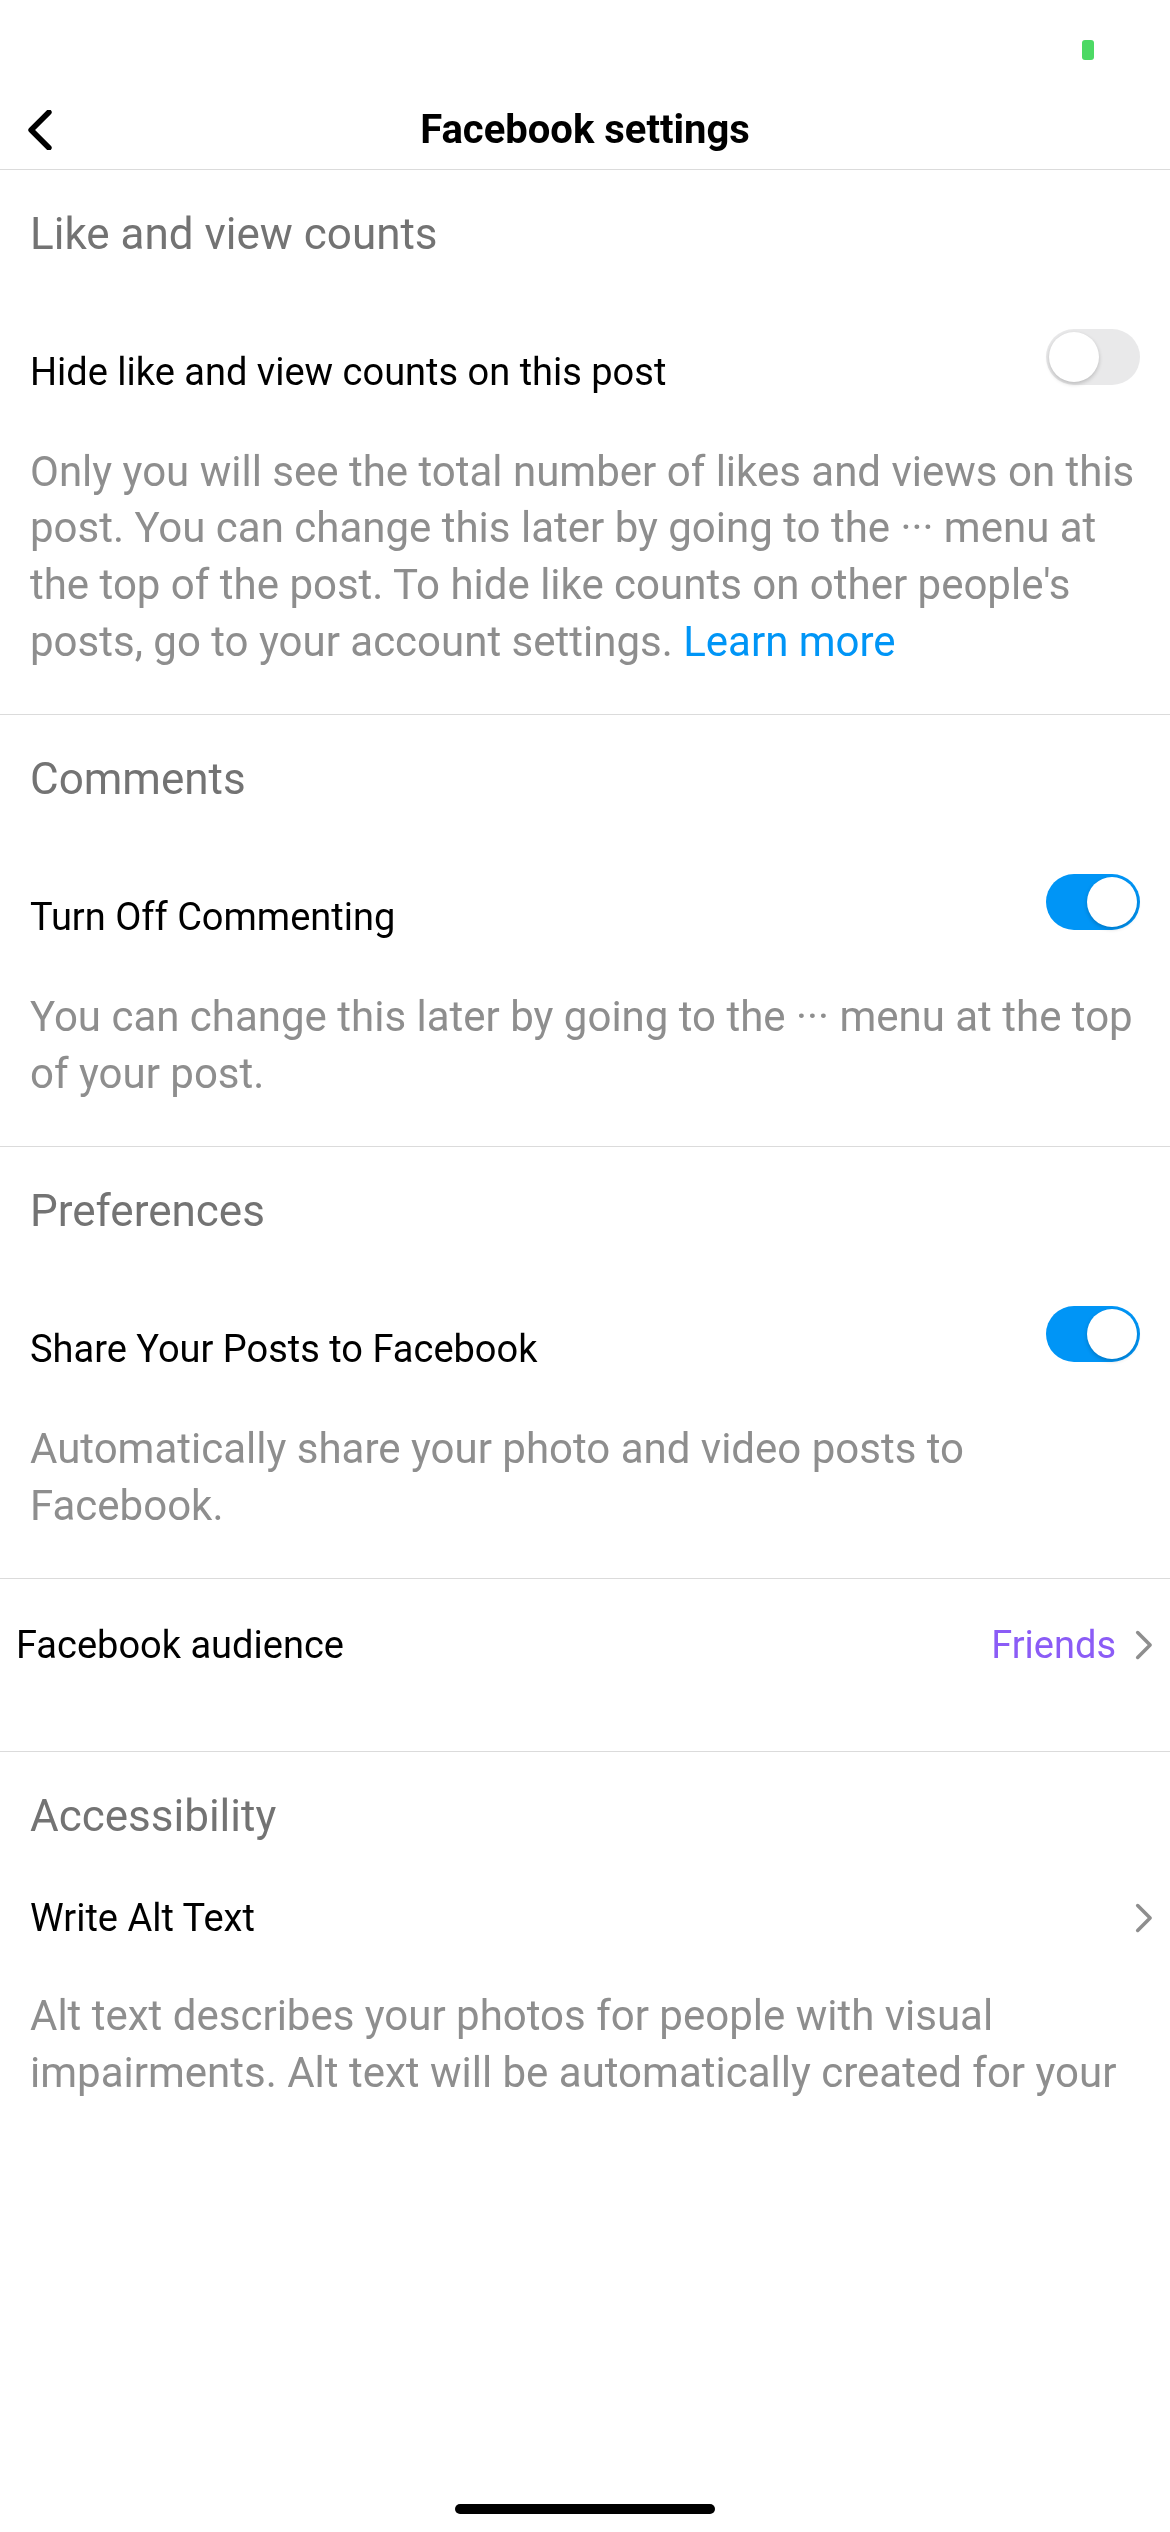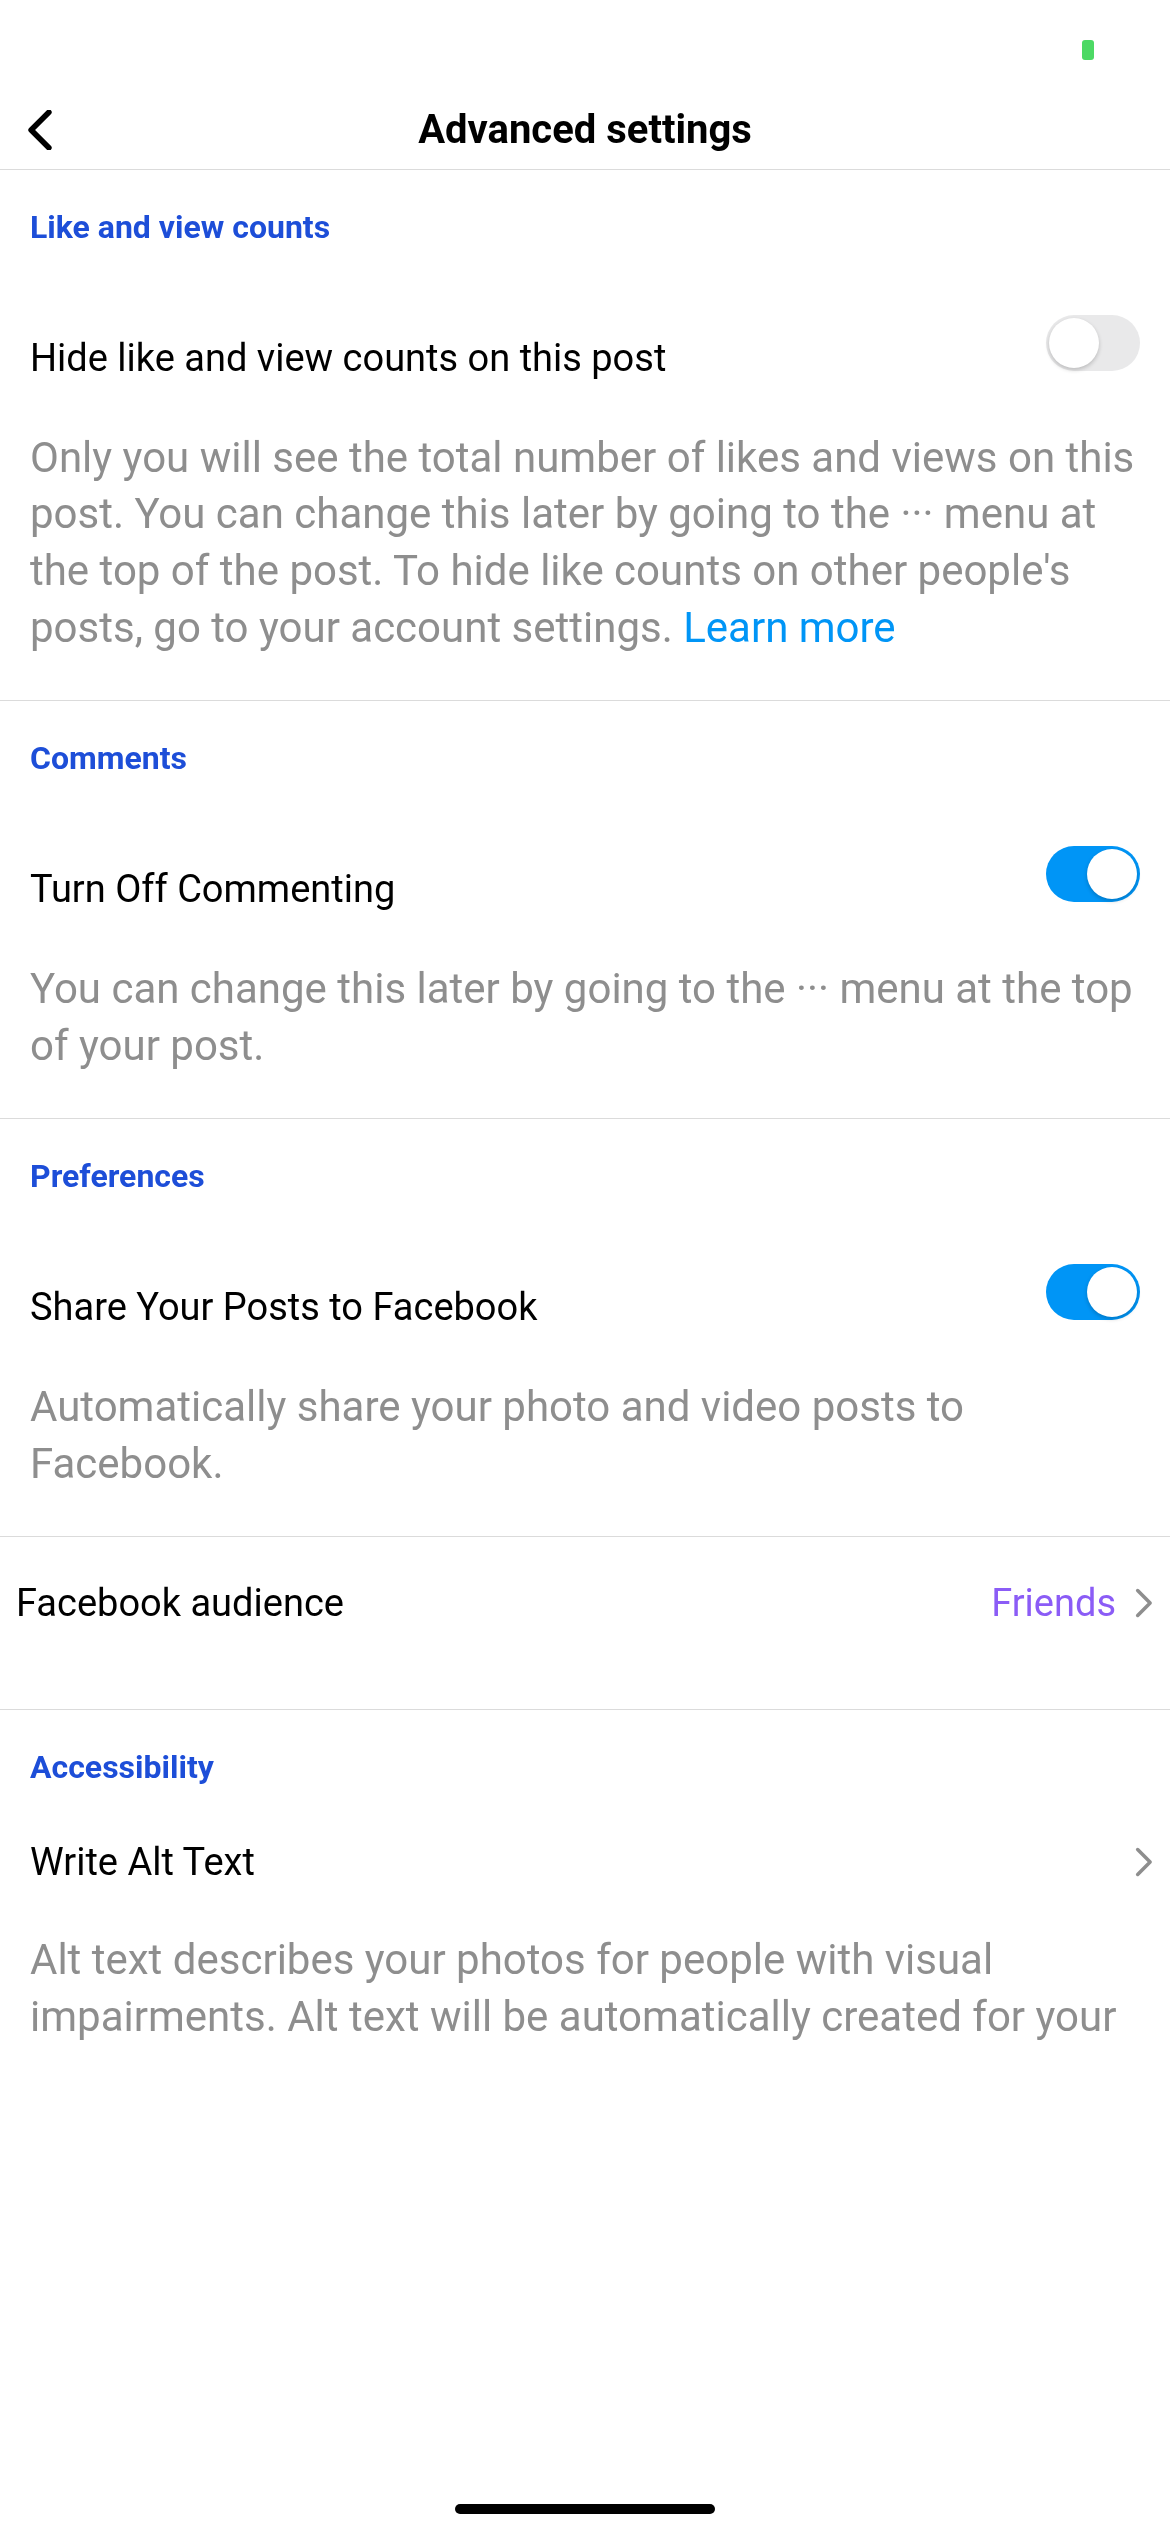--- a/index.html
+++ b/index.html
@@ -56,23 +56,23 @@
       width: 100%;
       text-align: center;
       font-size: 40px;
       font-weight: 700;
       color: #000;
     }
     .section {
       padding: 0 30px;
     }
     .section-title {
-      font-size: 32px;
-      font-weight: 700;
-      color: #1d4ed8;
+      font-size: 44px;
+      font-weight: 400;
+      color: #737373;
       padding-top: 38px;
       padding-bottom: 10px;
     }
     .setting-row {
       display: flex;
       align-items: center;
       justify-content: space-between;
       padding: 48px 0 10px 0;
     }
     .setting-label {
@@ -177,21 +177,21 @@
 <div class="status-bar">
   <div class="battery-indicator"></div>
 </div>
 
 <div class="header">
   <div class="back-button">
     <svg viewBox="0 0 24 36">
       <path d="M 20 2 L 4 18 L 20 34" stroke="#000" stroke-width="5" fill="none" stroke-linecap="round" stroke-linejoin="round"></path>
     </svg>
   </div>
-  <div class="header-title">Advanced settings</div>
+  <div class="header-title">Facebook settings</div>
 </div>
 
 <div class="section">
   <div class="section-title">Like and view counts</div>
   <div class="setting-row">
     <div class="setting-label">Hide like and view counts on this post</div>
     <div class="toggle off">
       <div class="toggle-knob"></div>
     </div>
   </div>

